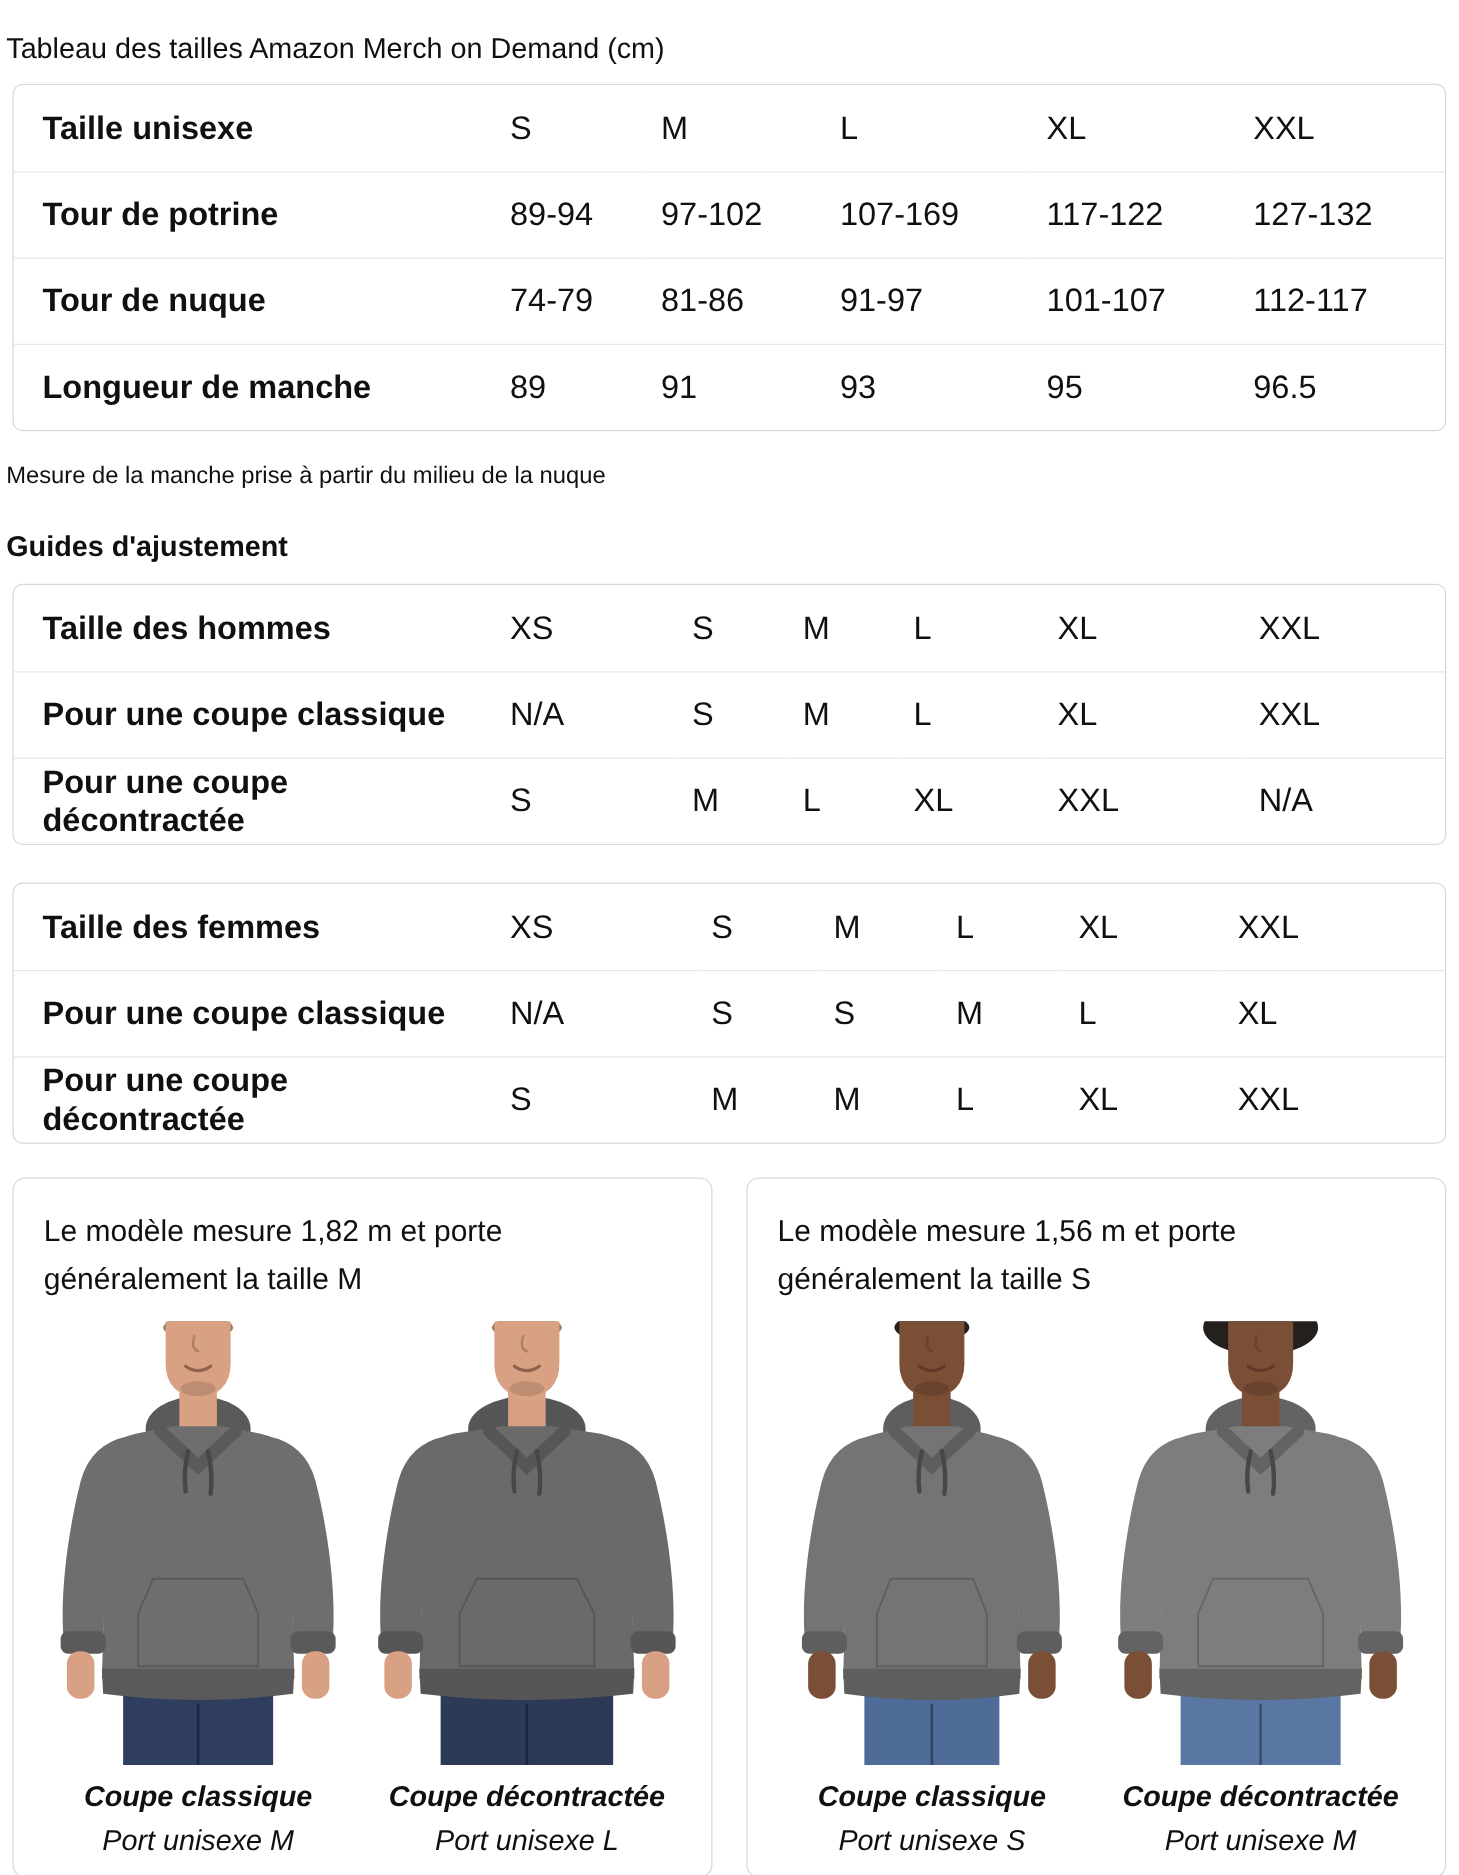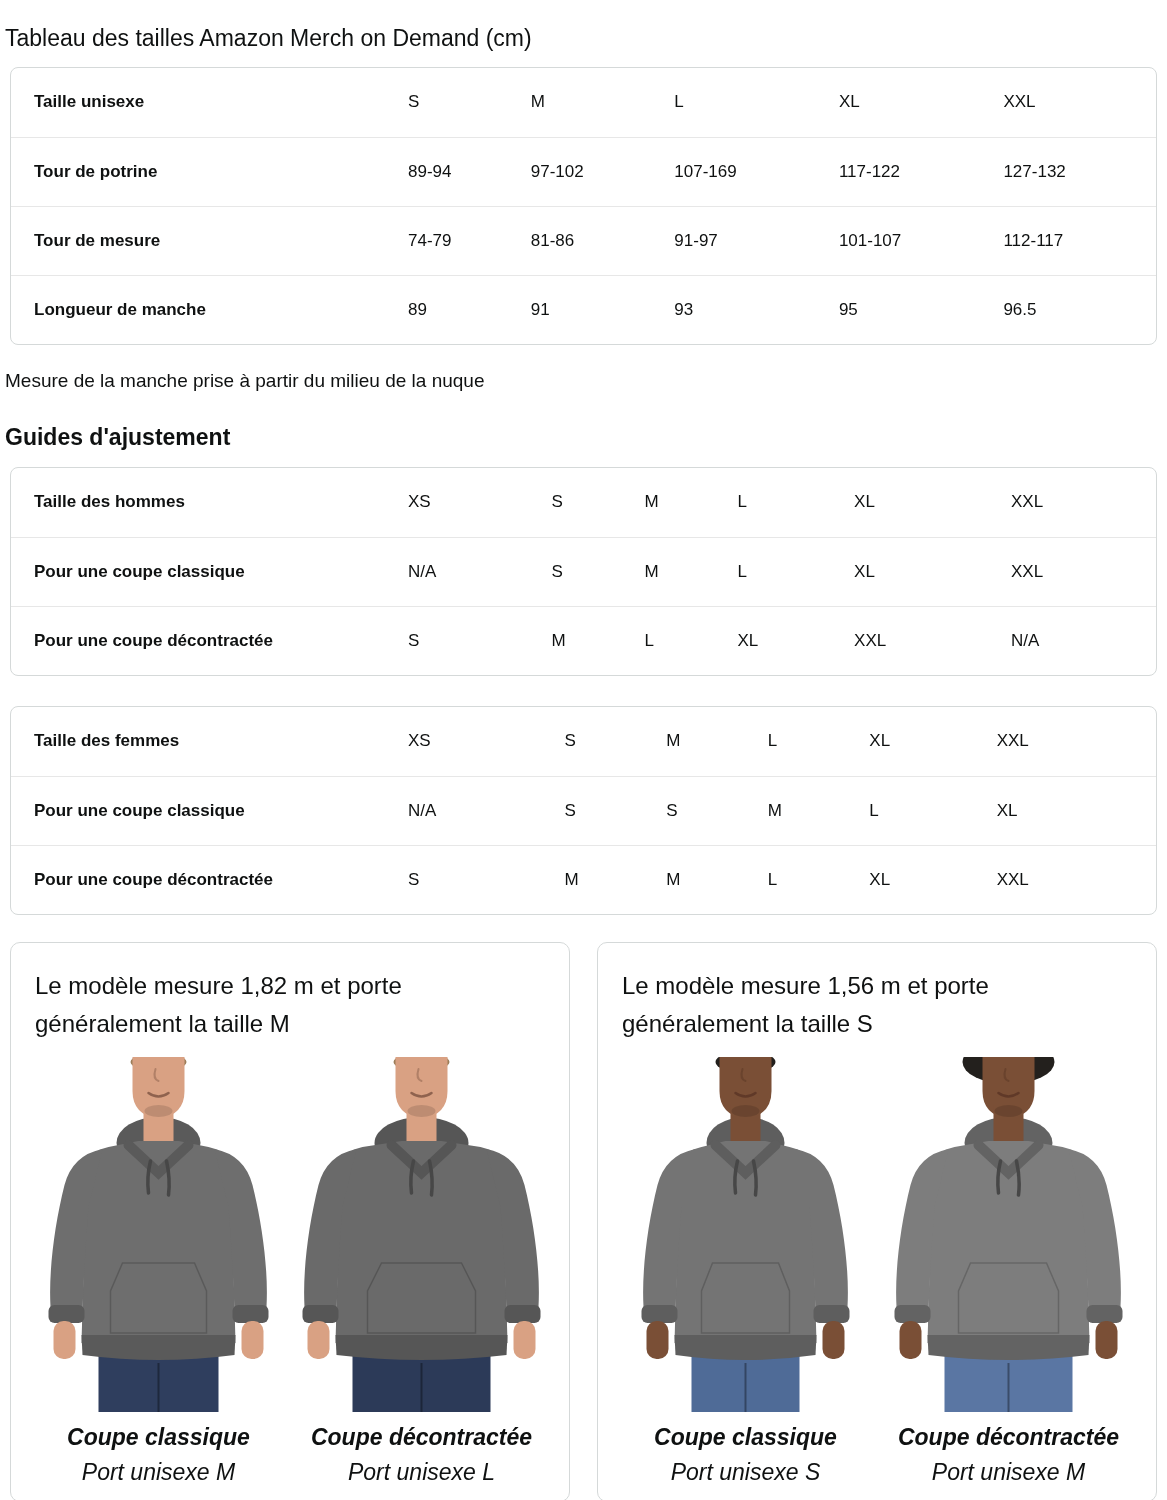--- a/index.html
+++ b/index.html
@@ -13,21 +13,21 @@
 
   .page-title { font-size: 23px; font-weight: 400; padding: 4px 5px 15px; }
 
   .tcard {
     margin: 0 10px;
     border: 1px solid #d5d9d9;
     border-radius: 8px;
     overflow: hidden;
     background: #fff;
   }
-  table { width: 100%; border-collapse: collapse; font-size: 17px; }
+  table { width: 100%; border-collapse: collapse; font-size: 26px; }
   td { height: 69px; border-top: 1px solid #e7e7e7; padding-left: 12px; vertical-align: middle; }
   tr:first-child td { border-top: none; }
   td.lbl { font-weight: 700; padding-left: 23px; }
   col.c-label { width: 385px; }
 
   .note { font-size: 19px; margin: 25px 5px 0; }
   .sec-heading { font-size: 23px; font-weight: 700; margin: 32px 5px 16px; }
   .tcard + .tcard-gap { height: 30px; }
 
   .mcards { display: flex; gap: 27px; margin: 27px 10px 0; }
@@ -75,21 +75,21 @@
       </tr>
       <tr>
         <td class="lbl">Tour de potrine</td>
         <td>89-94</td>
         <td>97-102</td>
         <td>107-169</td>
         <td>117-122</td>
         <td>127-132</td>
       </tr>
       <tr>
-        <td class="lbl">Tour de mesure</td>
+        <td class="lbl">Tour de nuque</td>
         <td>74-79</td>
         <td>81-86</td>
         <td>91-97</td>
         <td>101-107</td>
         <td>112-117</td>
       </tr>
       <tr>
         <td class="lbl">Longueur de manche</td>
         <td>89</td>
         <td>91</td>

